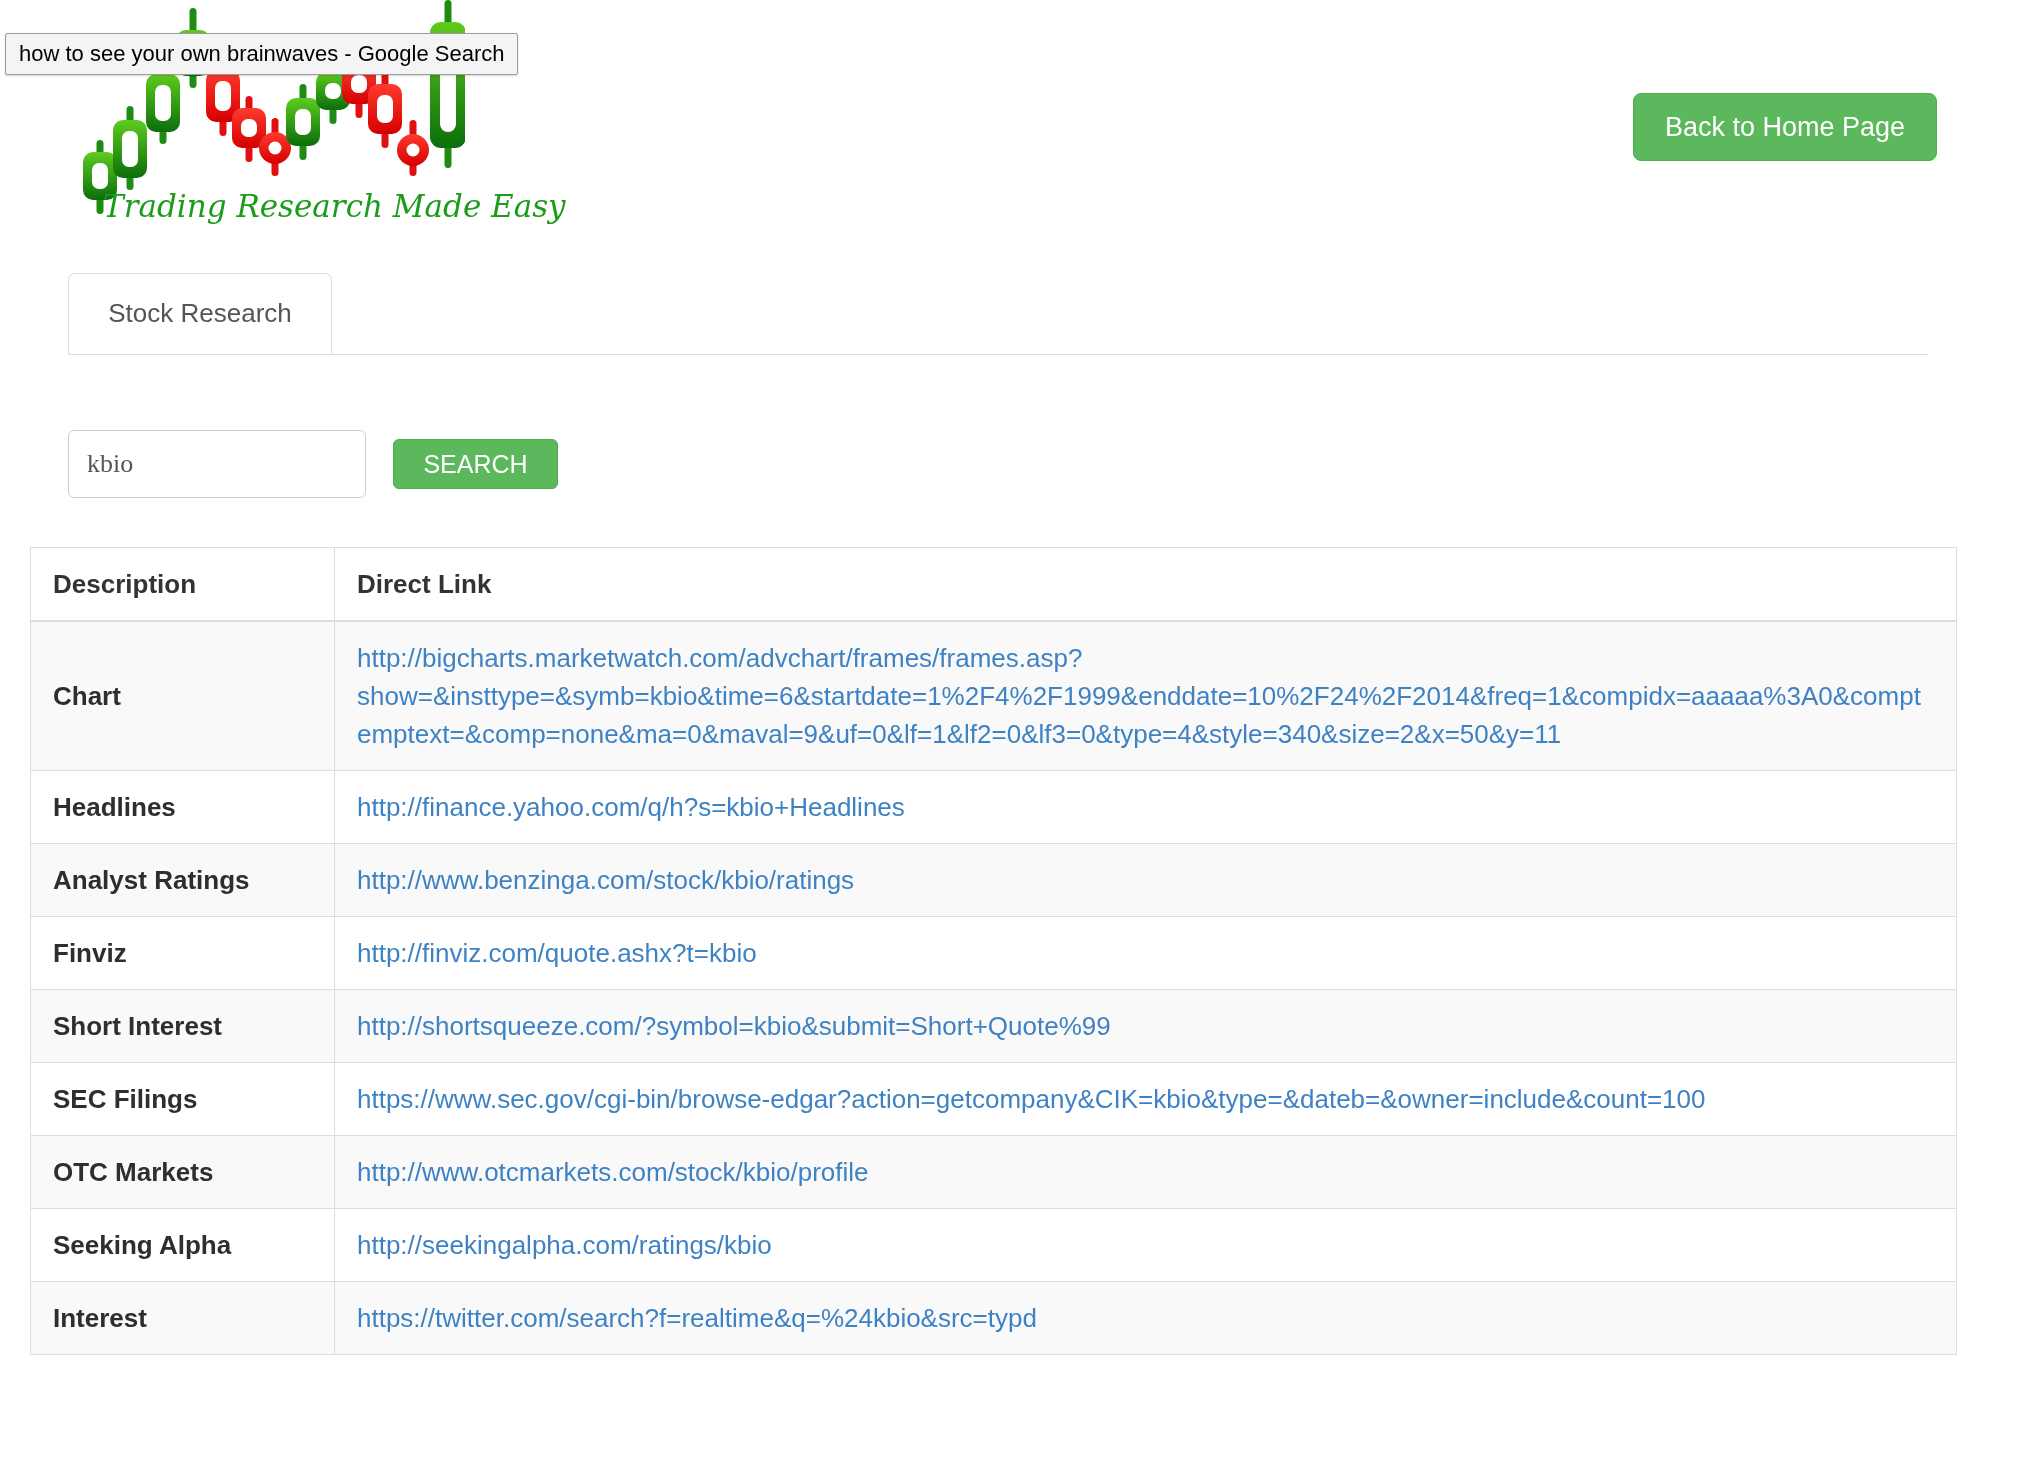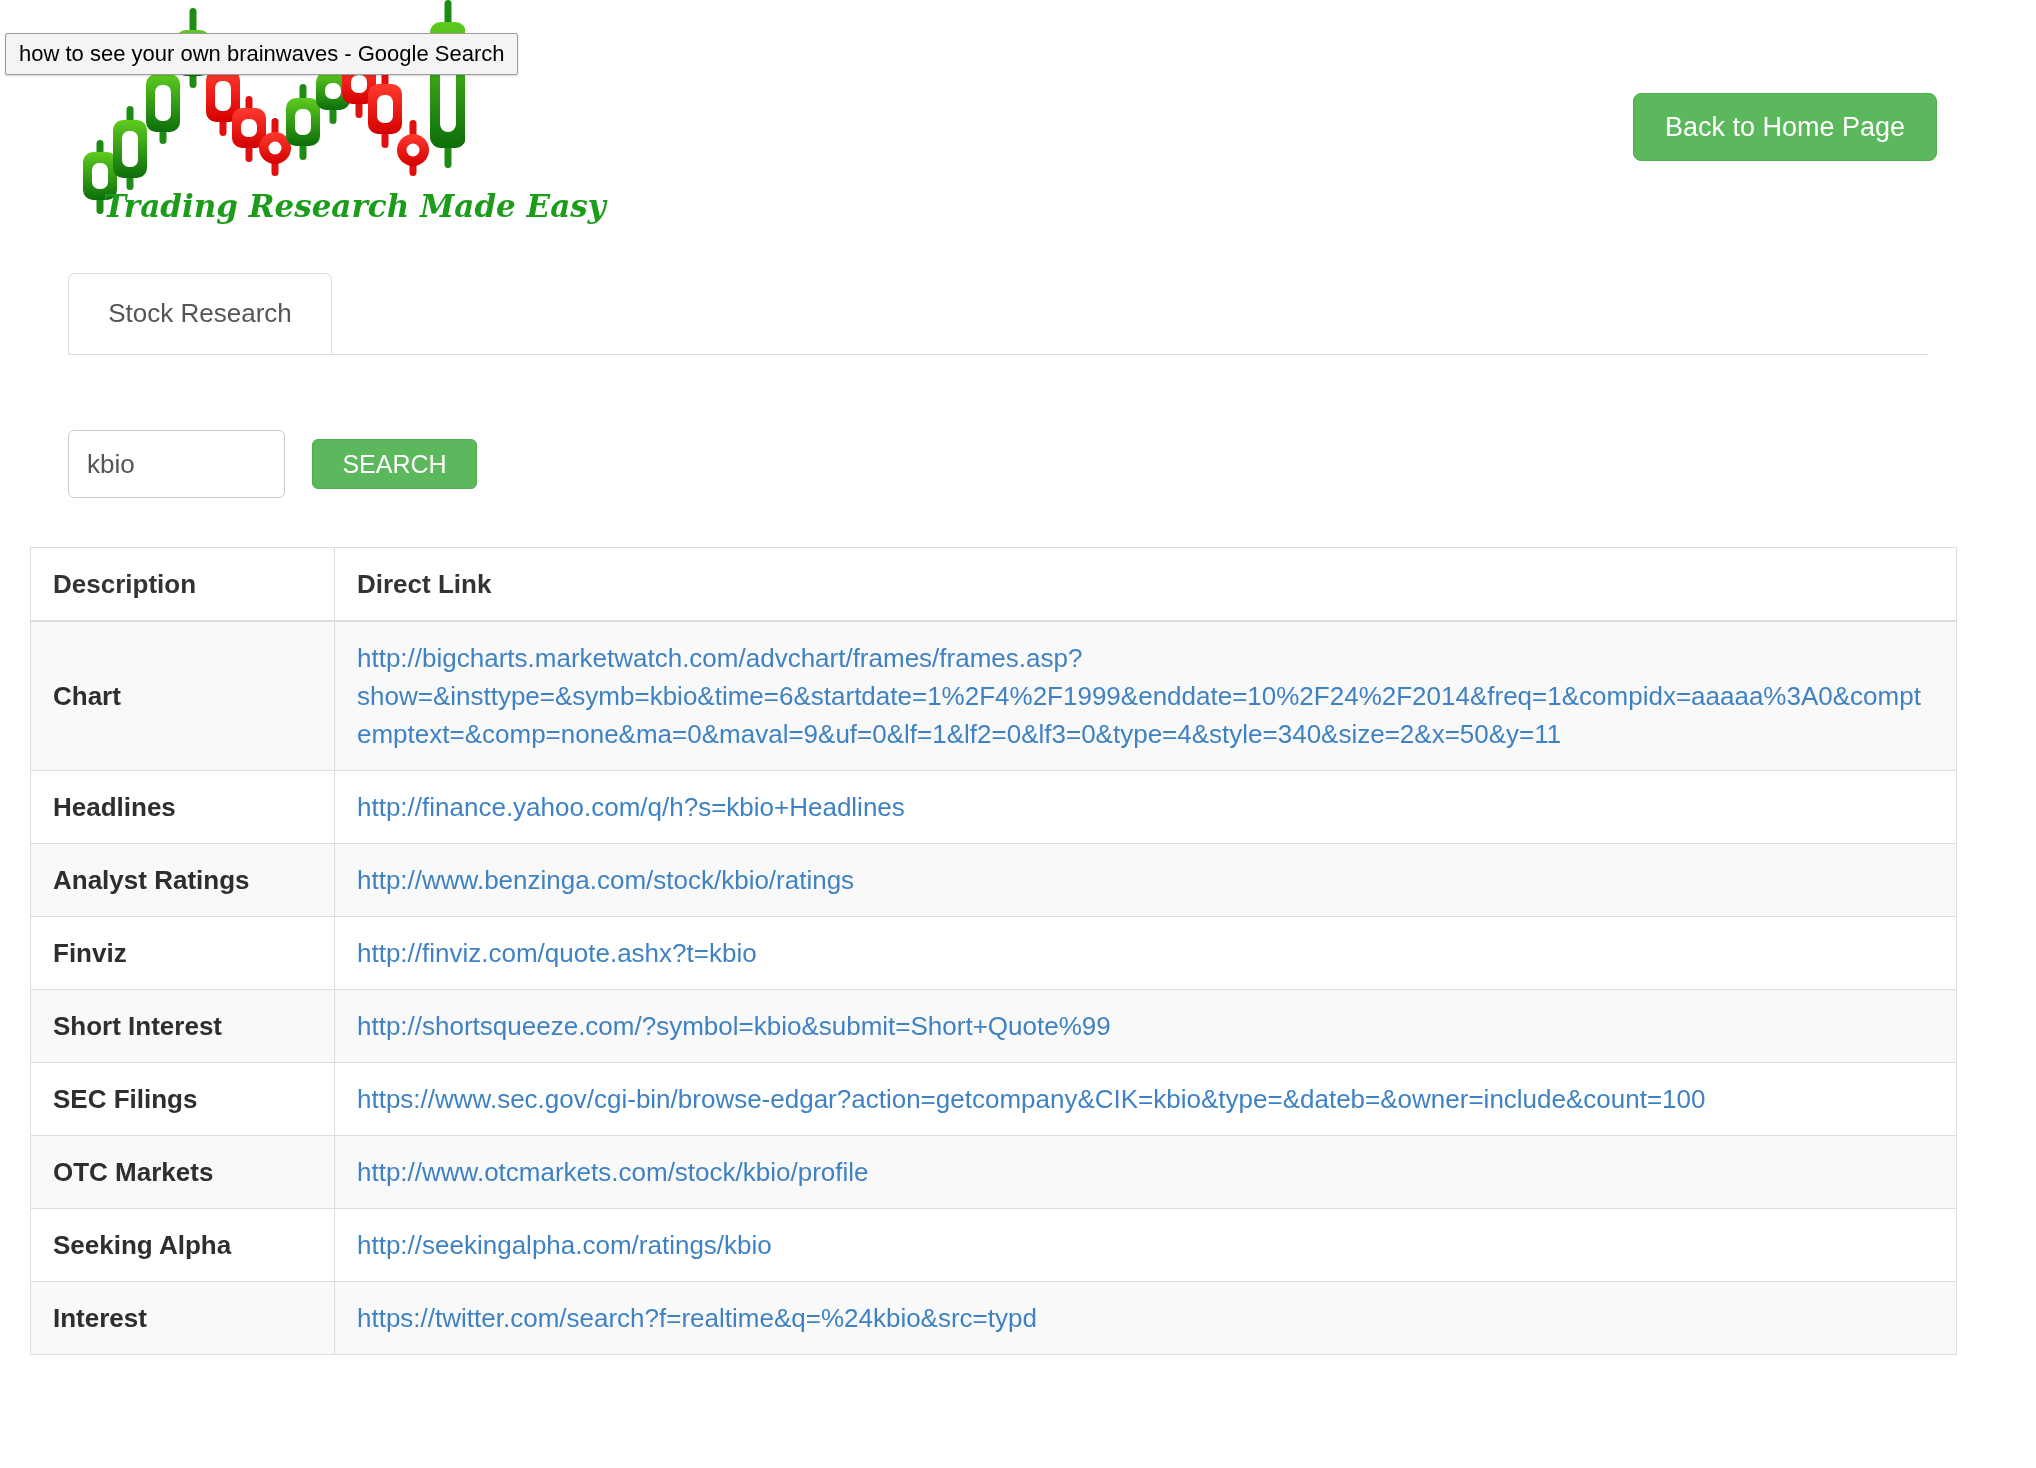--- a/index.html
+++ b/index.html
@@ -5,21 +5,21 @@
   html, body { margin: 0; padding: 0; background: #fff; }
   .page {
     position: relative; width: 2036px; height: 1468px; overflow: hidden;
     background: #fff; font-family: "Liberation Sans", sans-serif;
   }
 
   
   .logo-wrap { position: absolute; left: 35px; top: 0; width: 430px; height: 235px; }
   .tagline {
     position: absolute; left: 103px; top: 188px;
-    font-family: "DejaVu Serif", serif; font-style: italic; font-weight: bold;
+    font-family: "DejaVu Serif", serif; font-style: italic; font-weight: normal;
     font-size: 31px; color: #1b9c1b; white-space: nowrap;
   }
 
   
   .tooltip {
     position: absolute; left: 5px; top: 33px; z-index: 5;
     background: #f4f4f4; border: 1px solid #9b9b9b; border-radius: 2px;
     padding: 7px 13px; font-size: 22px; color: #000; white-space: nowrap;
     box-shadow: 0 1px 2px rgba(0,0,0,0.15);
   }
@@ -41,23 +41,23 @@
     position: absolute; left: 0; top: 0; height: 81px; width: 264px;
     background: #fff; border: 1px solid #ddd; border-bottom: 1px solid #fff;
     border-radius: 7px 7px 0 0; box-sizing: border-box;
     display: flex; align-items: center; justify-content: center;
     font-size: 26px; color: #555; cursor: pointer;
   }
 
   
   .search-row { position: absolute; left: 68px; top: 430px; display: flex; align-items: stretch; }
   .search-input {
-    width: 217px; height: 68px; box-sizing: border-box;
+    width: 298px; height: 68px; box-sizing: border-box;
     border: 1px solid #ccc; border-radius: 6px; padding: 0 18px;
-    font-size: 26px; color: #555; font-family: Liberation Sans, sans-serif;
+    font-size: 26px; color: #555; font-family: Liberation Serif, serif;
     outline: none; background: #fff;
   }
   .search-btn {
     margin-left: 27px; width: 165px; height: 50px; align-self: center;
     background: #5cb85c; border: 1px solid #4cae4c; border-radius: 6px;
     color: #fff; font-size: 25px; font-family: "Liberation Sans", sans-serif;
     cursor: pointer;
   }
 
   

